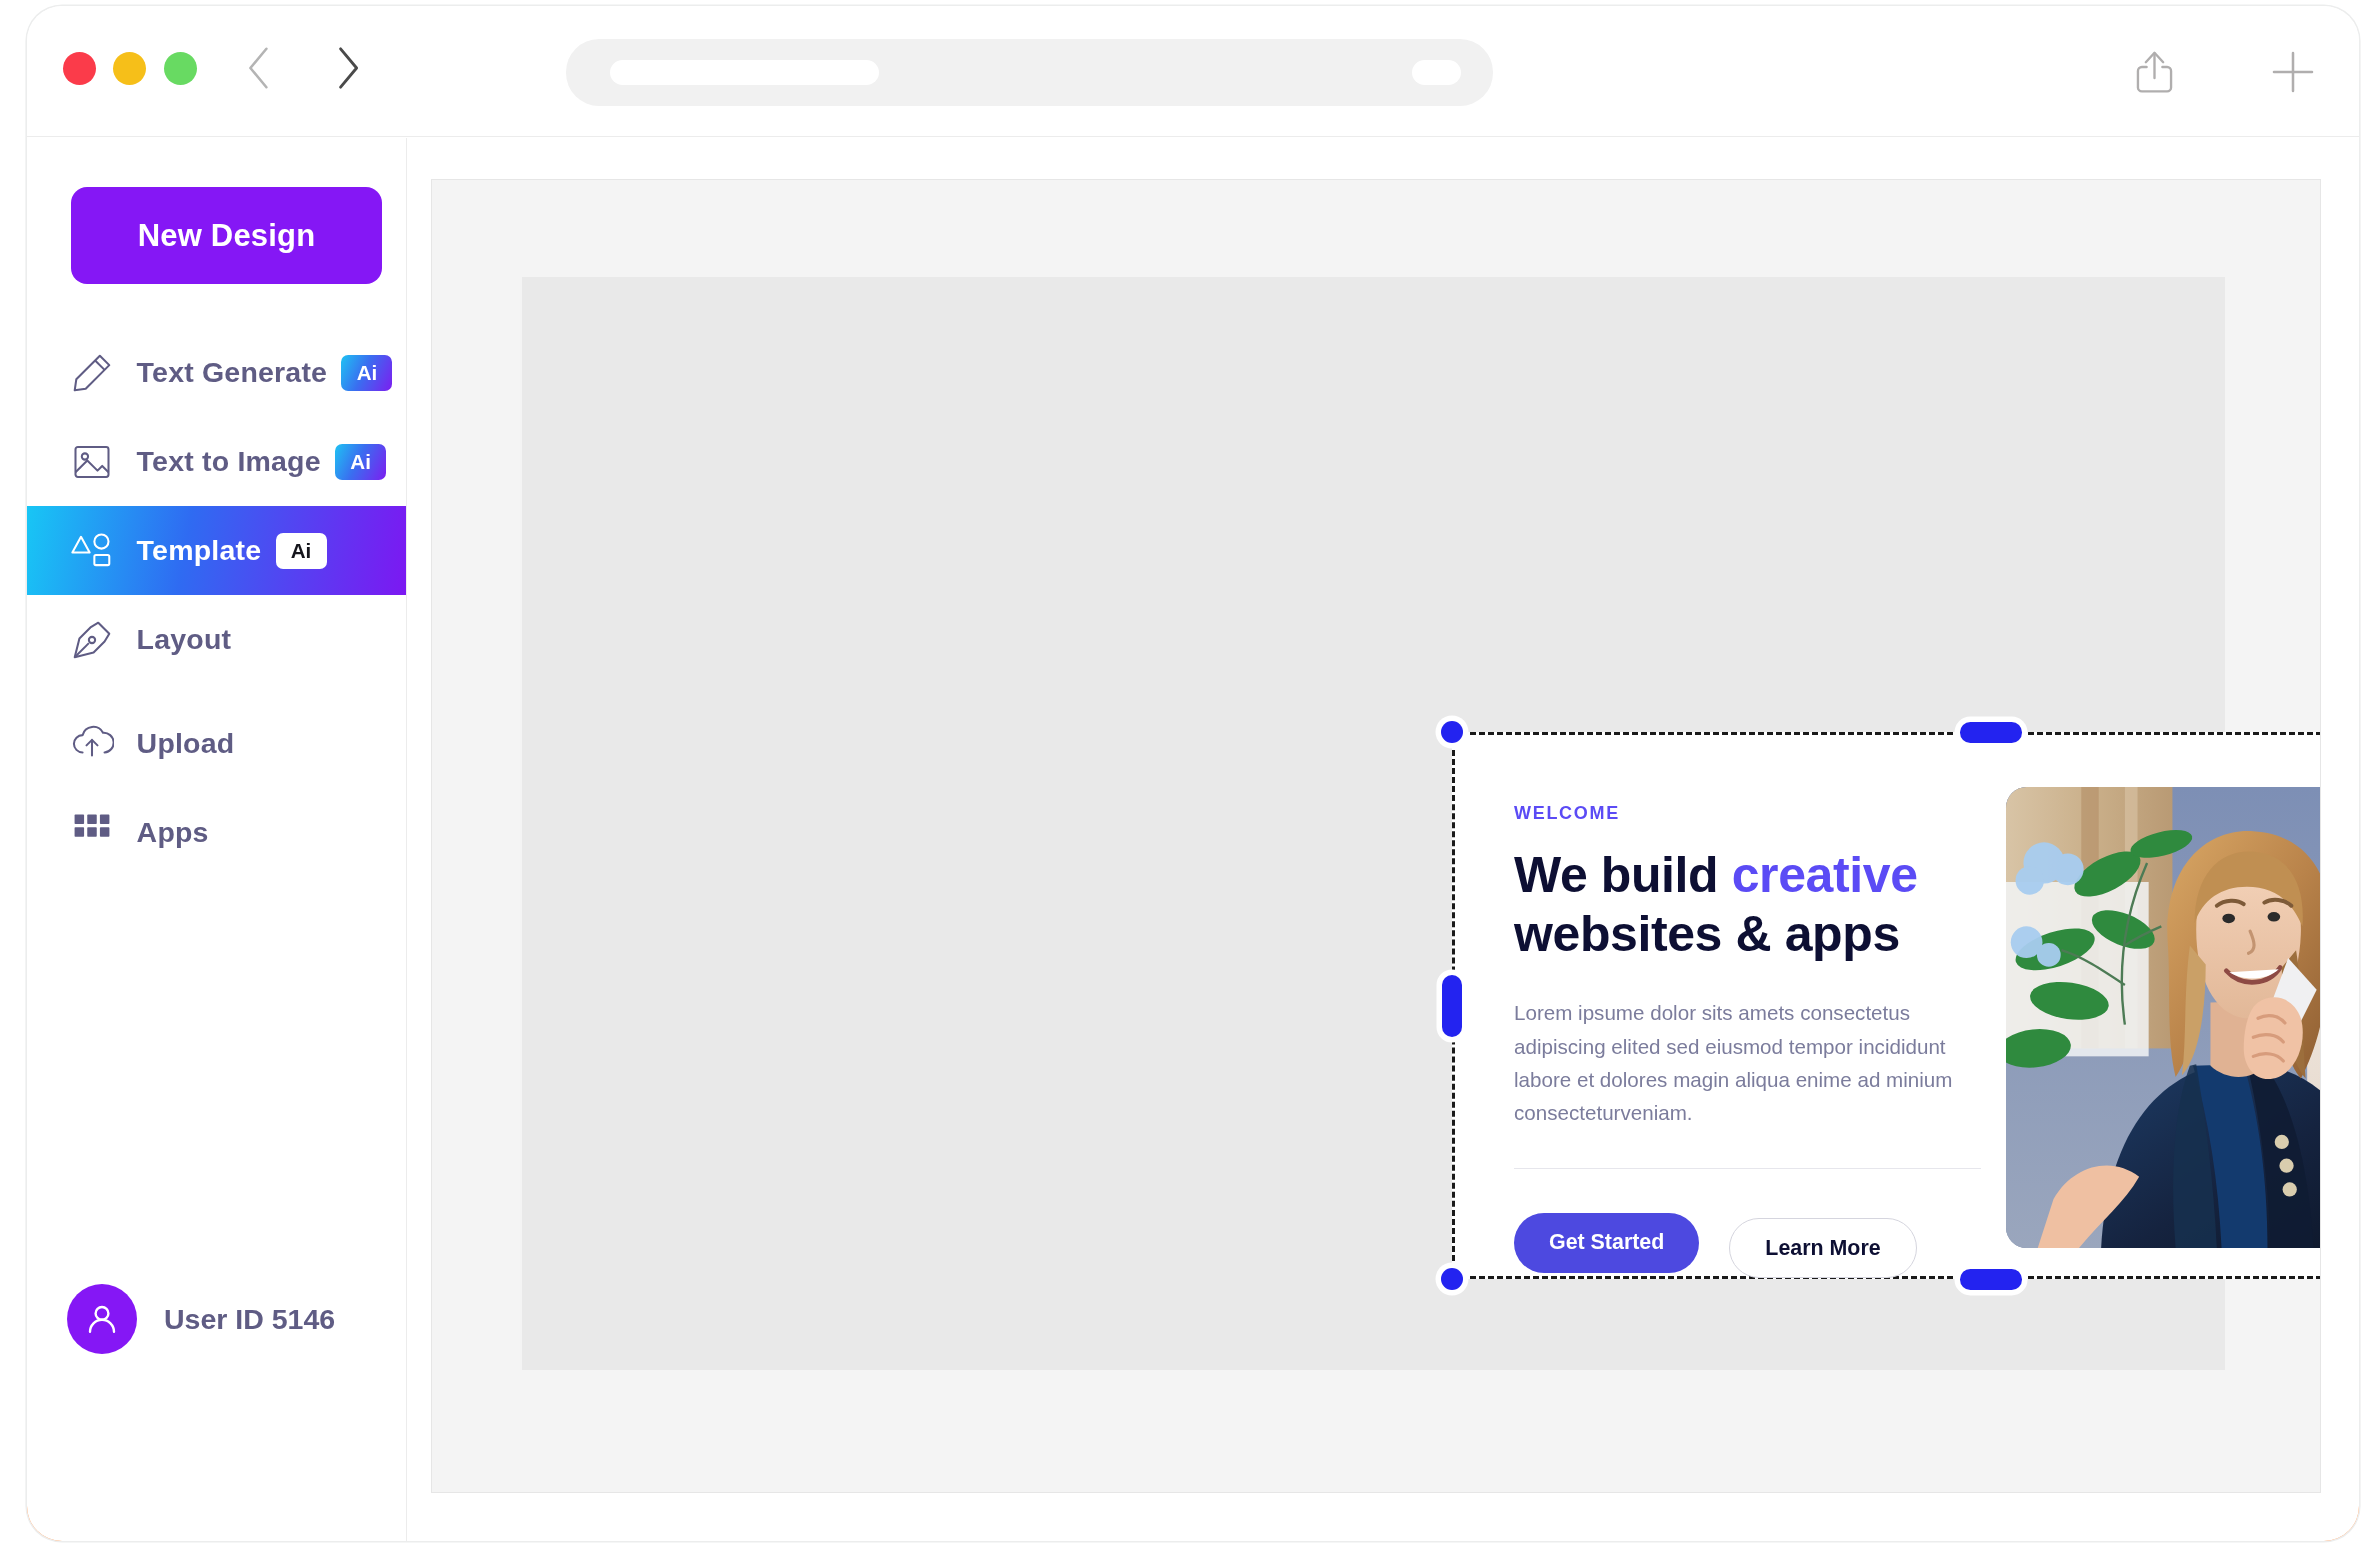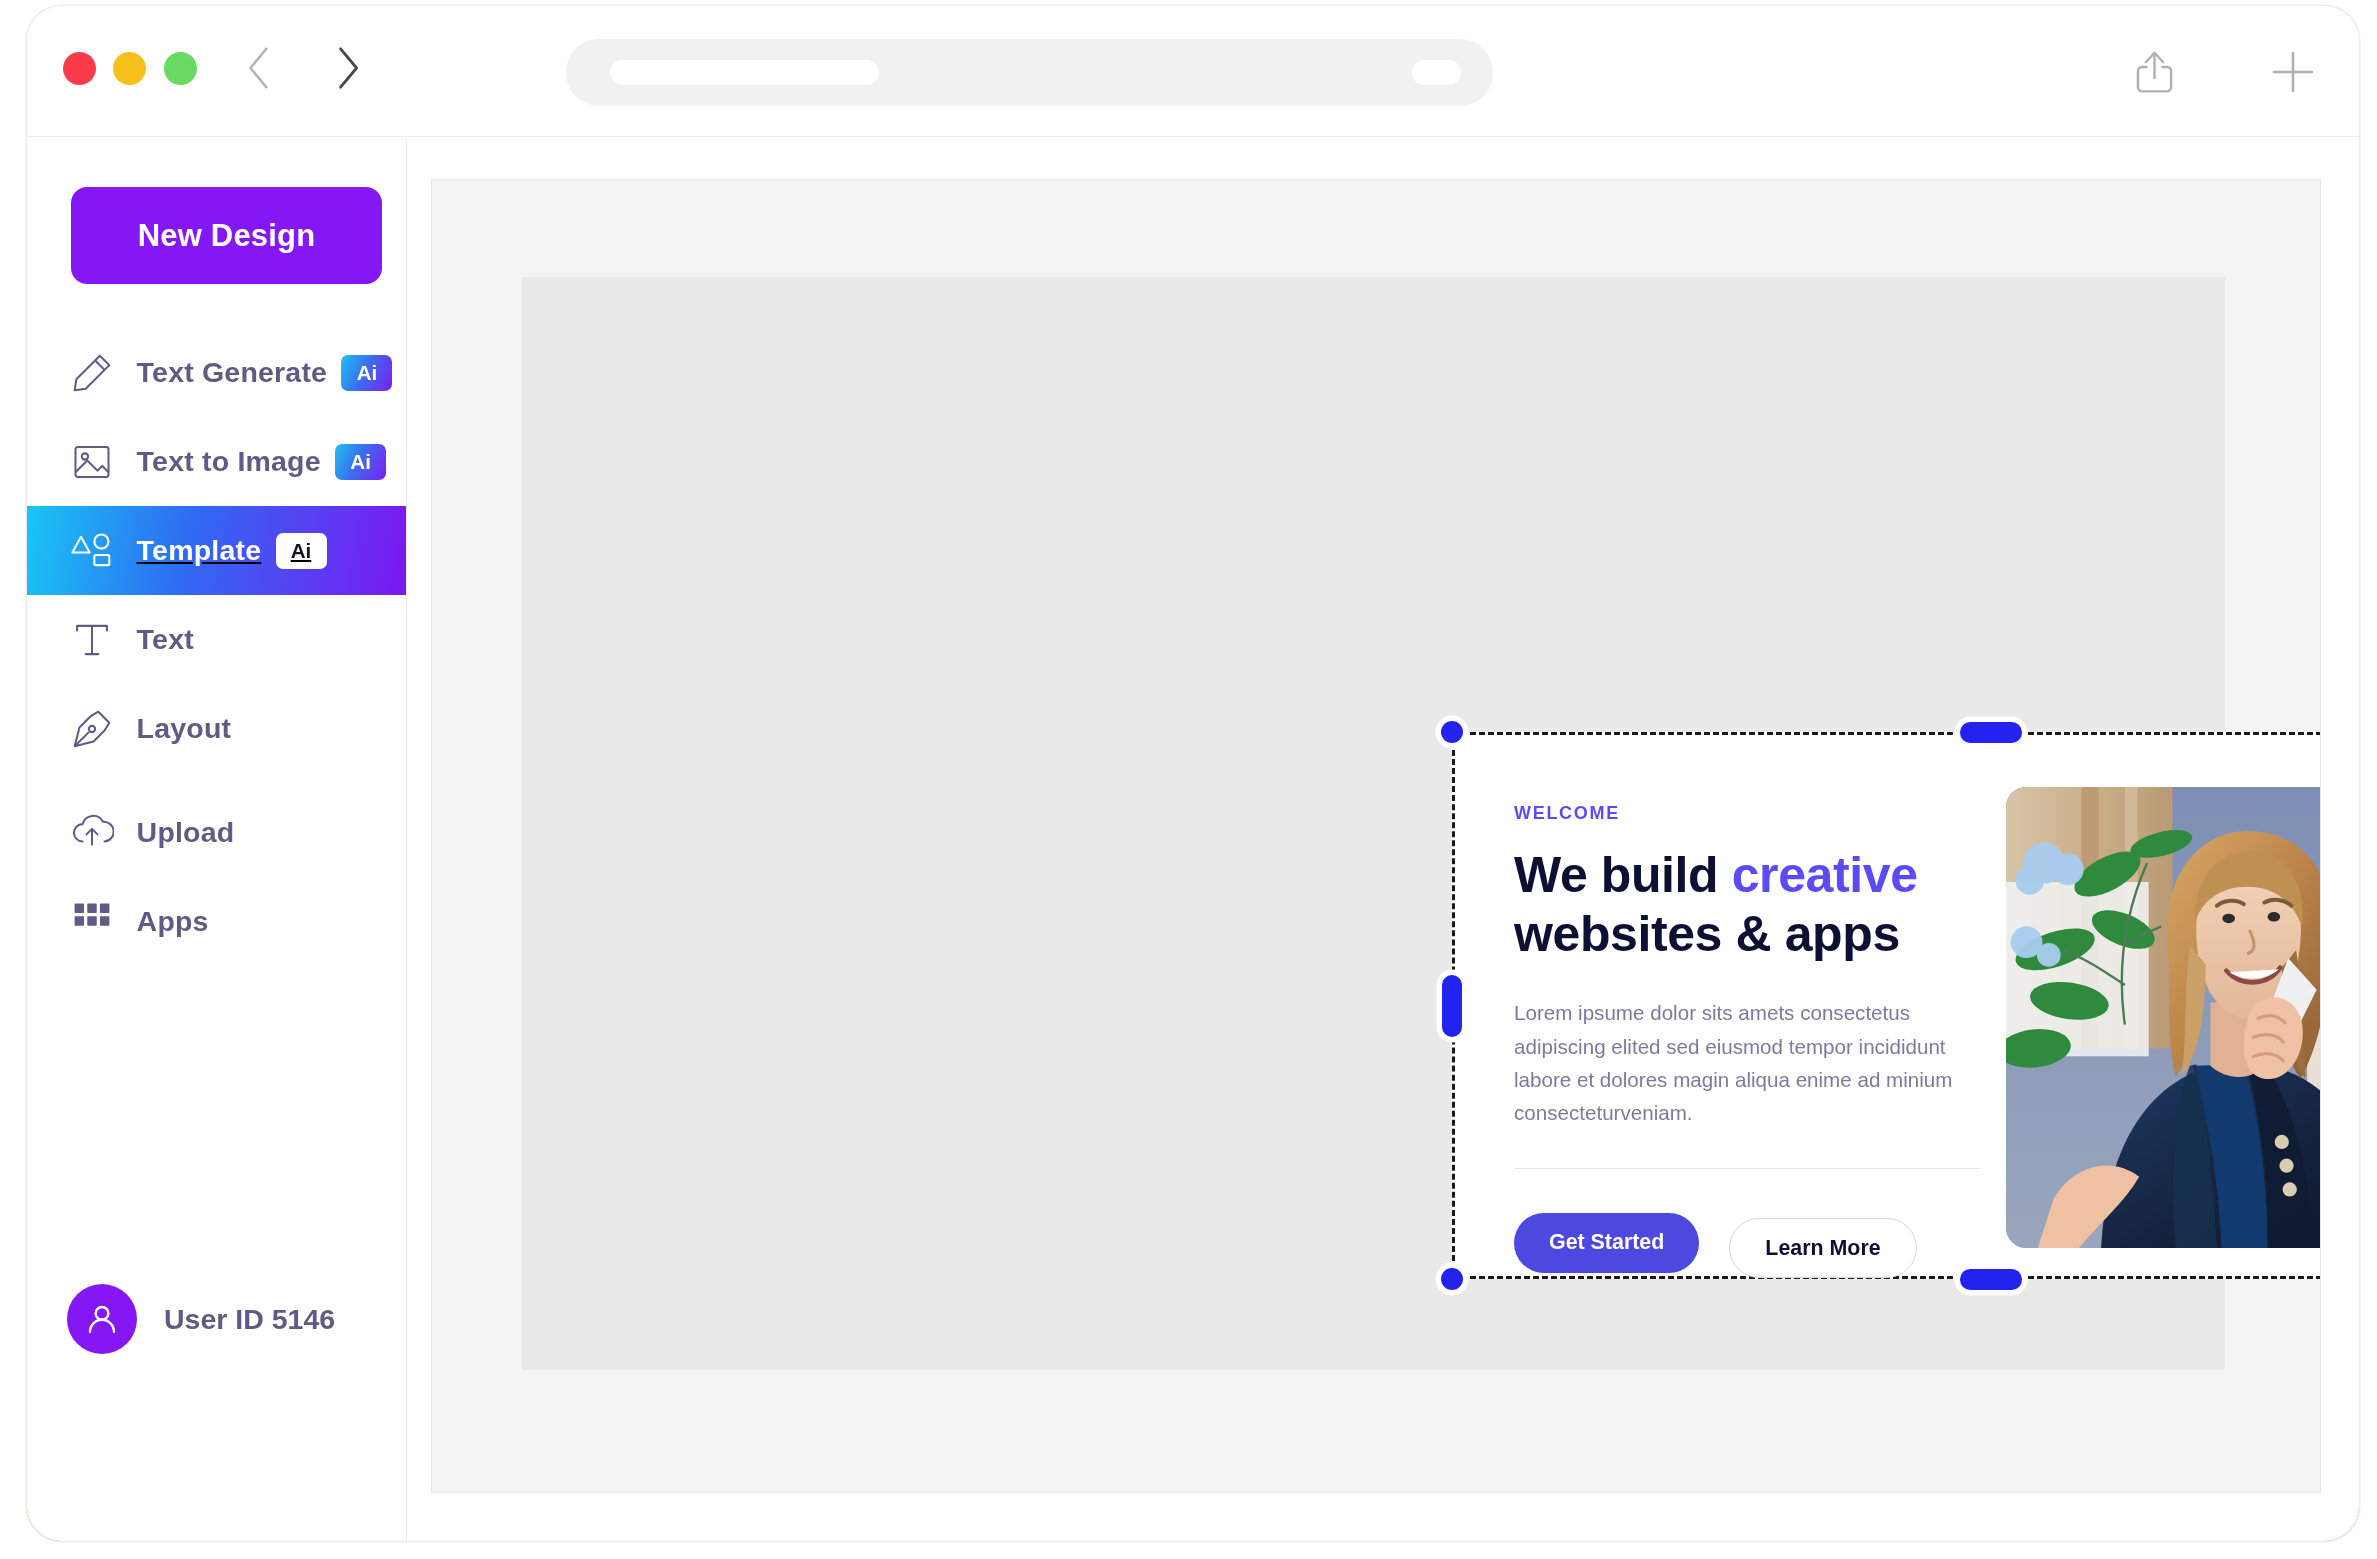--- a/index.html
+++ b/index.html
@@ -125,21 +125,20 @@
     margin-left: 14.3px;
     width: 51px; height: 36px;
     border-radius: 7.1px;
     background: linear-gradient(115deg, #1ec3f3 0%, #3a6ef0 45%, #7c1ef0 100%);
     color: #ffffff;
     font-size: 20.6px; font-weight: bold;
     display: flex; align-items: center; justify-content: center;
   }
   .navitem.active {
     background: linear-gradient(100deg, #18c6f5 0%, #2f6bf2 42%, #7c18f2 100%);
-    text-decoration: underline;
   }
   .navitem.active .lbl { color: #ffffff; }
   .navitem.active .ai { background: #ffffff; color: #15151c; }
   .navitem.active .ico svg { stroke: #ffffff; }
 
   .gap-sm { height: 14.3px; }
 
   .userrow {
     position: absolute;
     left: 40px; bottom: 187px;
@@ -346,28 +345,20 @@
             <svg width="44" height="44" viewBox="0 0 56 56" fill="none" stroke="#ffffff" stroke-width="2.6" stroke-linejoin="round">
               <path d="M14 10 L25 30 H3 Z"></path>
               <circle cx="40" cy="16" r="9"></circle>
               <rect x="31" y="33" width="19" height="13" rx="2"></rect>
             </svg>
           </span>
           <span class="lbl">Template</span>
           <span class="ai">Ai</span>
         </div>
 
-        <div class="navitem">
-          <span class="ico">
-            <svg width="44" height="44" viewBox="0 0 56 56" fill="none" stroke="#5f5c84" stroke-width="2.6" stroke-linecap="round">
-              <path d="M9 10 H47 M9 10 V16 M47 10 V16 M28 10 V46 M20 46 H36"></path>
-            </svg>
-          </span>
-          <span class="lbl">Text</span>
-        </div>
 
         <div class="navitem">
           <span class="ico">
             <svg width="44" height="44" viewBox="0 0 56 56" fill="none" stroke="#5f5c84" stroke-width="2.6" stroke-linejoin="round">
               <path d="M36 6 L50 20 L44 30 L30 44 L6 50 L12 26 L26 12 Z"></path>
               <circle cx="28" cy="28" r="4"></circle>
               <path d="M6 50 L24 32"></path>
             </svg>
           </span>
           <span class="lbl">Layout</span>

